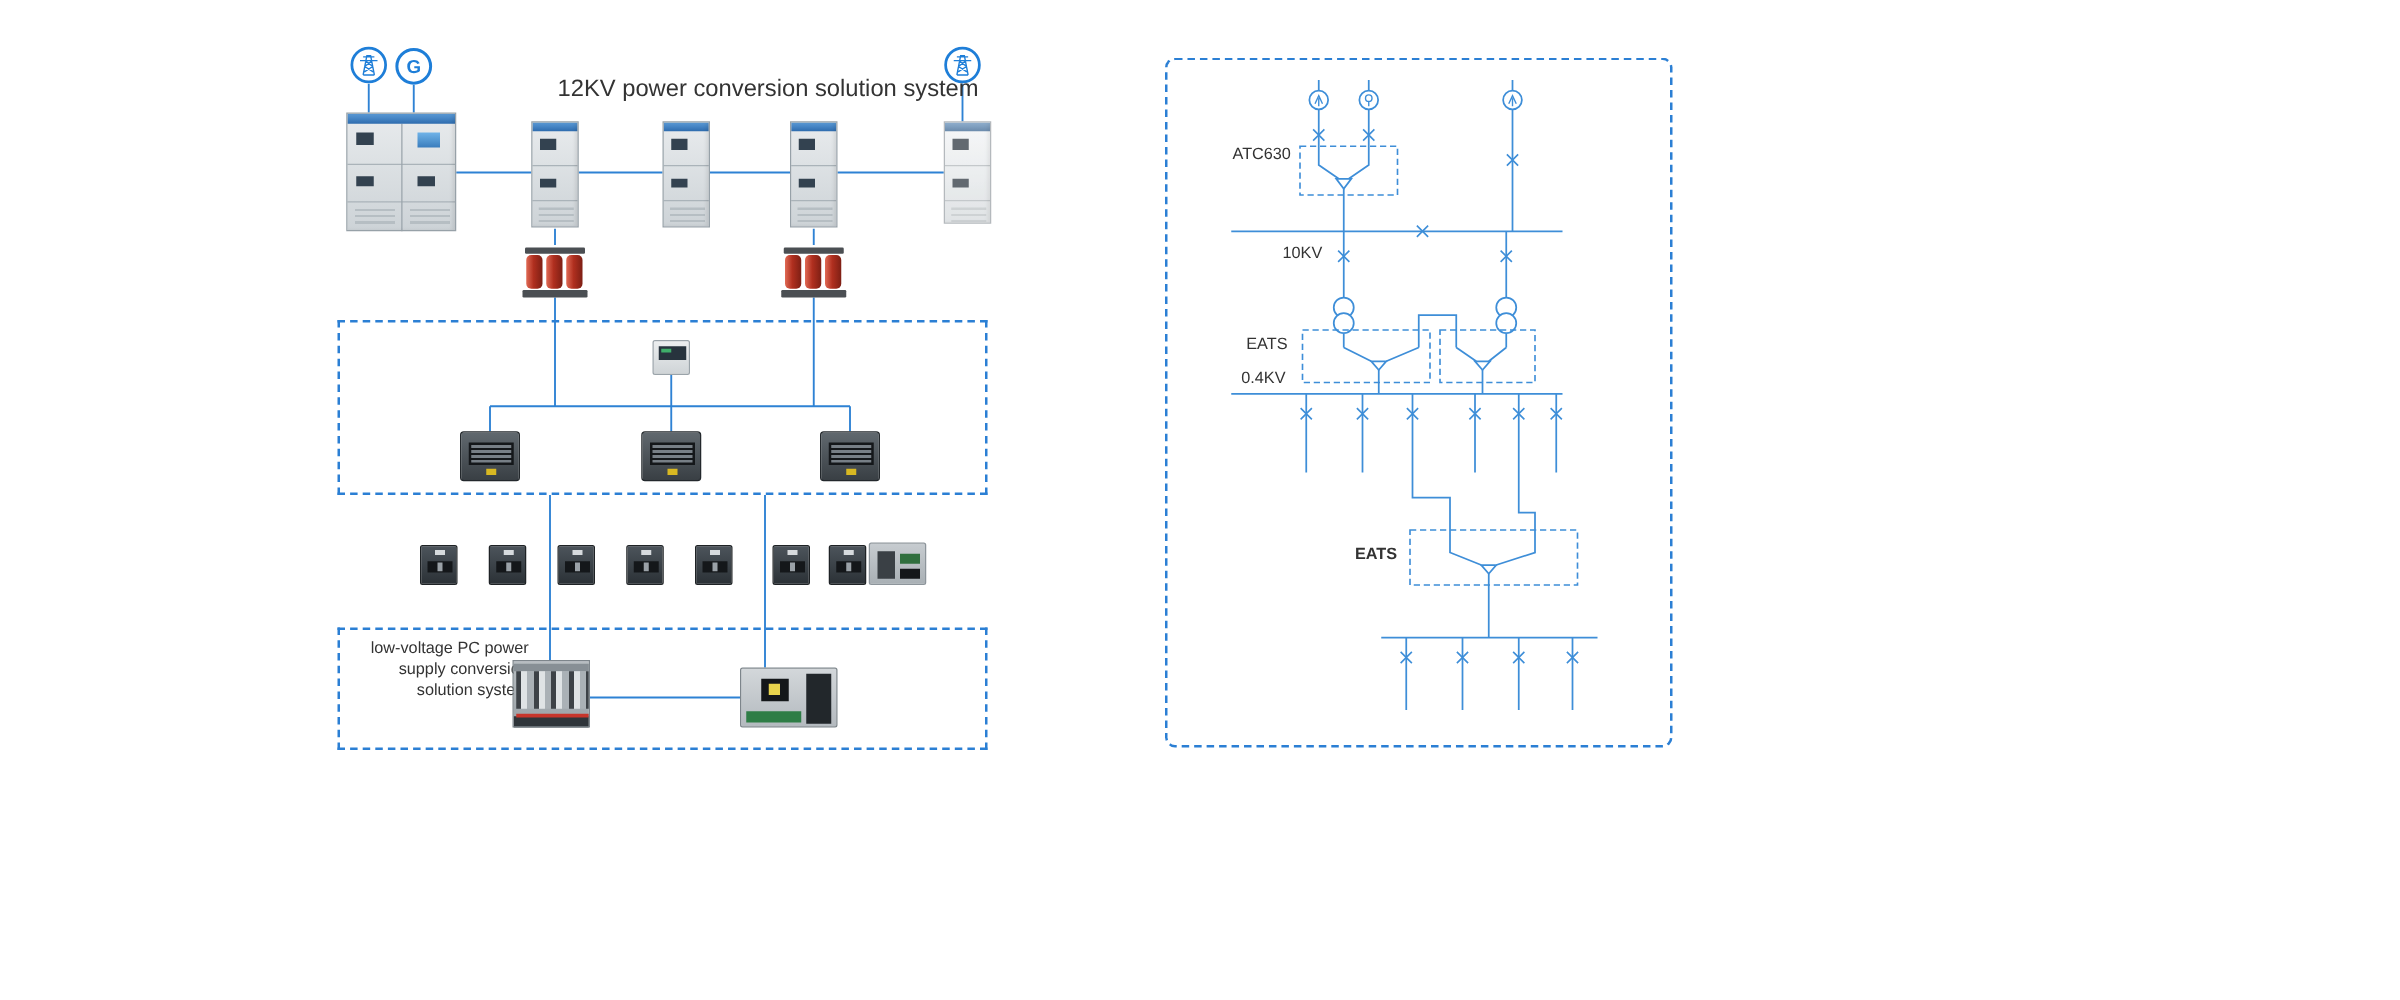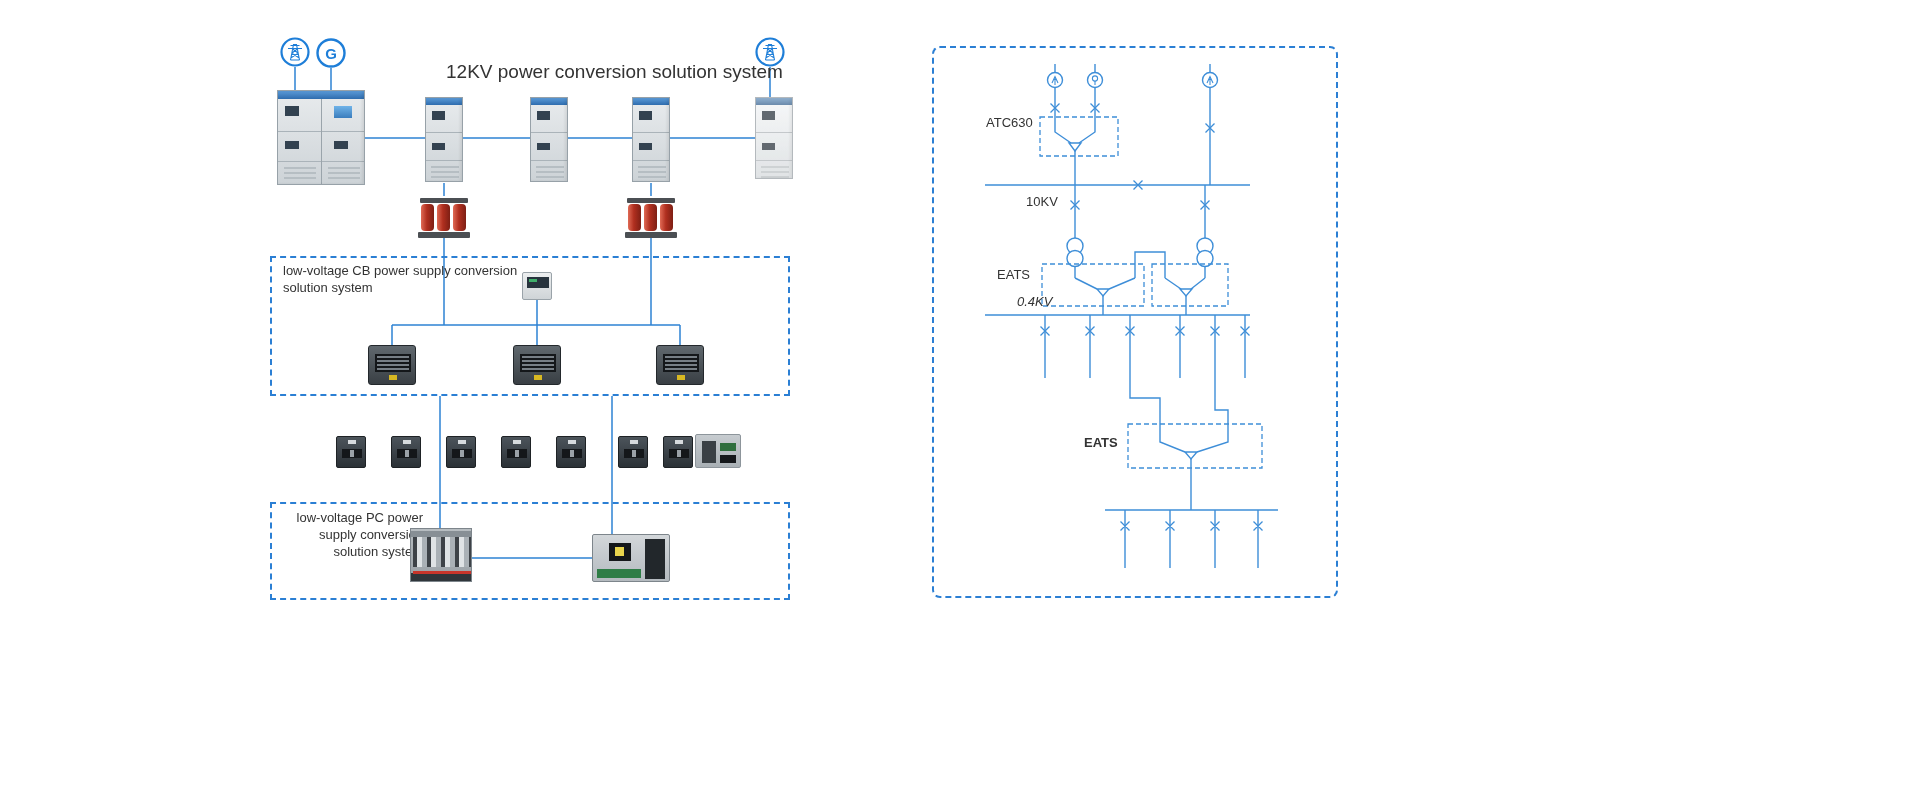--- a/index.html
+++ b/index.html
@@ -204,21 +204,20 @@
       <i></i>
       <i></i>
     </div>
   <div class="transformer" style="left:627px; top:196px;">
       <i></i>
       <i></i>
       <i></i>
     </div>
 
   <div class="dashed-box" style="left:270px; top:256px; width:520px; height:140px;"></div>
-  <div class="label" style="left:283px; top:263px; width:252px;">low-voltage CB power supply conversion solution system</div>
   <div class="meter" style="left:522px; top:272px;"></div>
   <div class="acb" style="left:368px; top:345px;"></div>
   <div class="acb" style="left:513px; top:345px;"></div>
   <div class="acb" style="left:656px; top:345px;"></div>
 
   <div class="mccb" style="left:336px; top:436px;"></div>
   <div class="mccb" style="left:391px; top:436px;"></div>
   <div class="mccb" style="left:446px; top:436px;"></div>
   <div class="mccb" style="left:501px; top:436px;"></div>
   <div class="mccb" style="left:556px; top:436px;"></div>
@@ -228,16 +227,16 @@
 
   <div class="dashed-box" style="left:270px; top:502px; width:520px; height:98px;"></div>
   <div class="label" style="left:283px; top:510px; width:140px;text-align:right;">low-voltage PC power supply conversion solution system</div>
   <div class="disconnector" style="left:410px; top:528px;"></div>
   <div class="atse" style="left:592px; top:534px;"></div>
 
   <div class="frame" style="left:932px; top:46px; width:406px; height:552px;"></div>
   <div class="label sch-label" style="left:986px; top:115px;">ATC630</div>
   <div class="label sch-label" style="left:1026px; top:168px;margin-top:26px;">10KV</div>
   <div class="label sch-label" style="left:997px; top:267px;">EATS</div>
-  <div class="label sch-label" style="left:1017px; top:294px;font-style:italic;">0.4KV</div>
+  <div class="label sch-label" style="left:993px; top:294px;">0.4KV</div>
   <div class="label sch-label" style="left:1084px; top:435px;font-weight:bold;">EATS</div>
 
 </div>
 
 </body></html>

